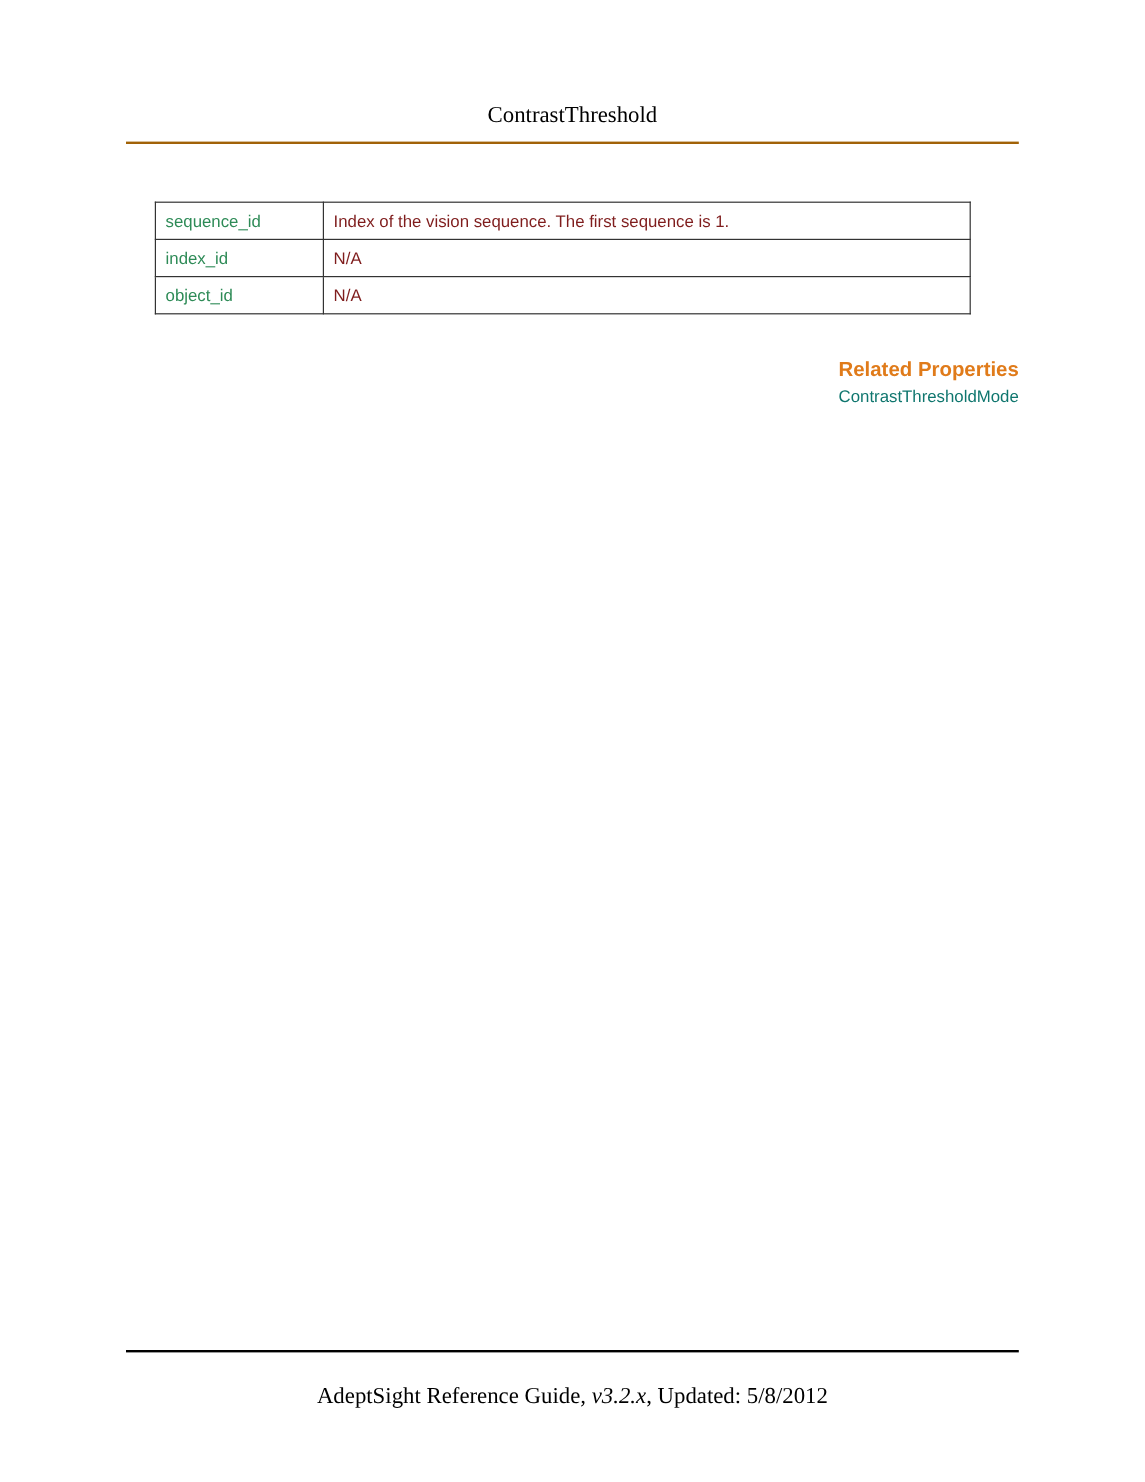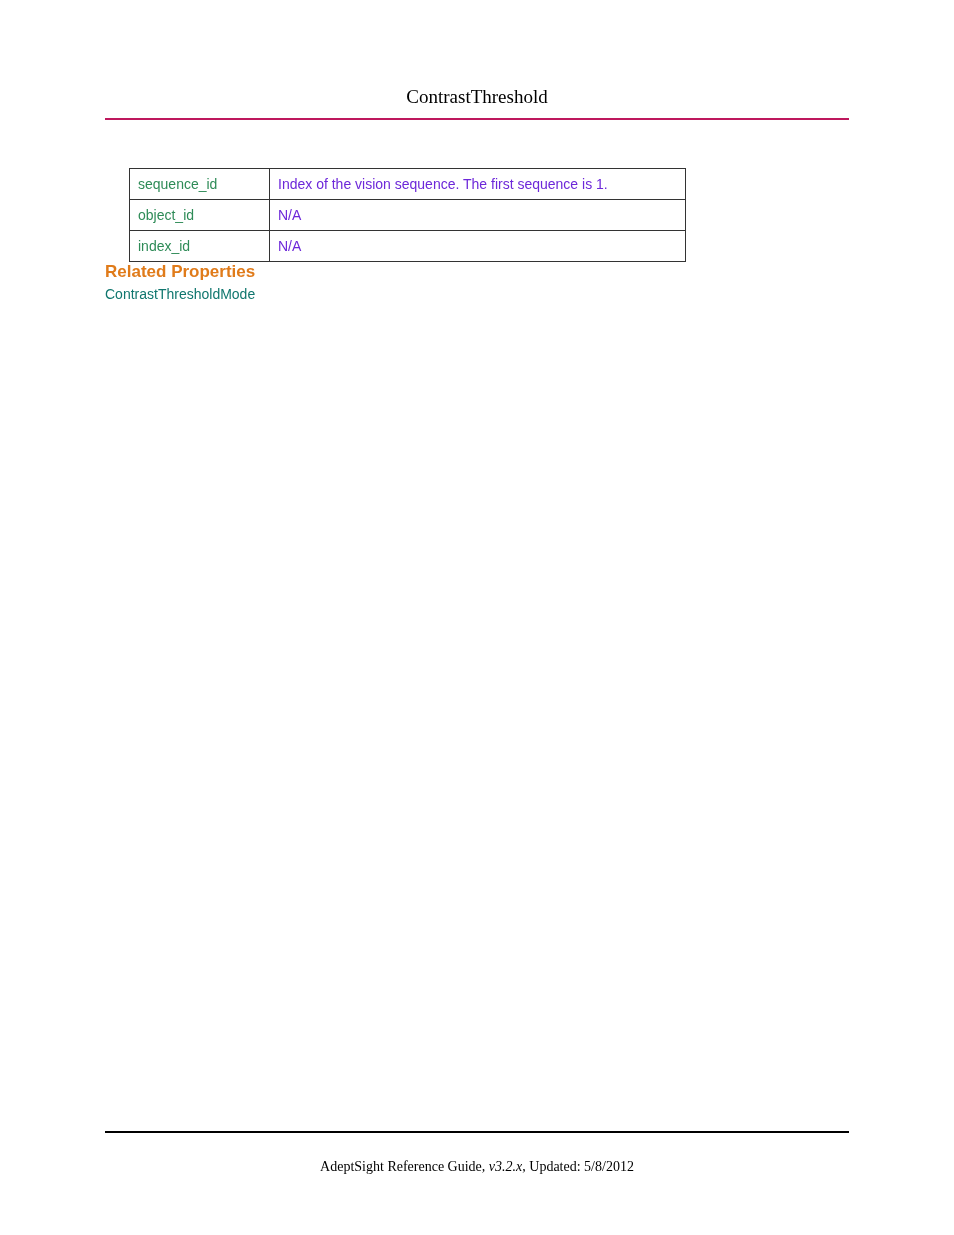--- a/index.html
+++ b/index.html
@@ -17,49 +17,50 @@
     left: 105px;
     right: 105px;
     top: 0;
     bottom: 0;
   }
   .header {
     text-align: center;
     font-size: 19px;
     padding-top: 86px;
     padding-bottom: 10px;
-    border-bottom: 2px solid #be185d;
+    border-bottom: 2px solid #a16207;
   }
   .content {
     padding-top: 48px;
   }
   table.params {
-    width: 557px;
+    width: 680px;
     margin-left: 24px;
     border-collapse: collapse;
     font-family: Verdana, Geneva, sans-serif;
     font-size: 14px;
   }
   table.params td {
     border: 1px solid #333;
     padding: 7px 8px 7px 8px;
     vertical-align: middle;
   }
   table.params td.key {
     width: 140px;
     color: #2e8b57;
   }
   table.params td.key.plain {
     color: #333;
   }
   table.params td.val {
-    color: #6d28d9;
+    color: #7f1d1d;
   }
   .related-block {
-    text-align: left;
+    margin-top: 36px;
+    text-align: right;
   }
   .related-title {
     font-family: Verdana, Geneva, sans-serif;
     font-weight: bold;
     color: #e07b1a;
     font-size: 17px;
   }
   .related-link {
     display: block;
     margin-top: 4px;
@@ -73,21 +74,21 @@
     position: absolute;
     left: 0; right: 0;
     bottom: 60px;
     text-align: center;
   }
   .footer-rule {
     border-top: 2px solid #000;
     margin-bottom: 14px;
   }
   .footer-line {
-    font-size: 14px;
+    font-size: 19px;
     margin-top: 26px;
   }
   .footer-line .title { }
   .footer-line .version { font-style: italic; }
   .page-num {
     margin-top: 28px;
     font-size: 19px;
   }
 </style>
 </head>
@@ -99,25 +100,25 @@
   </div>
 
   <div class="content">
     <table class="params">
       <tbody>
         <tr>
           <td class="key">sequence_id</td>
           <td class="val">Index of the vision sequence. The first sequence is 1.</td>
         </tr>
         <tr>
-          <td class="key">object_id</td>
+          <td class="key">index_id</td>
           <td class="val">N/A</td>
         </tr>
         <tr>
-          <td class="key">index_id</td>
+          <td class="key">object_id</td>
           <td class="val">N/A</td>
         </tr>
       </tbody>
     </table>
 
     <div class="related-block">
       <div class="related-title">Related Properties</div>
       <a class="related-link">ContrastThresholdMode</a>
     </div>
   </div>

